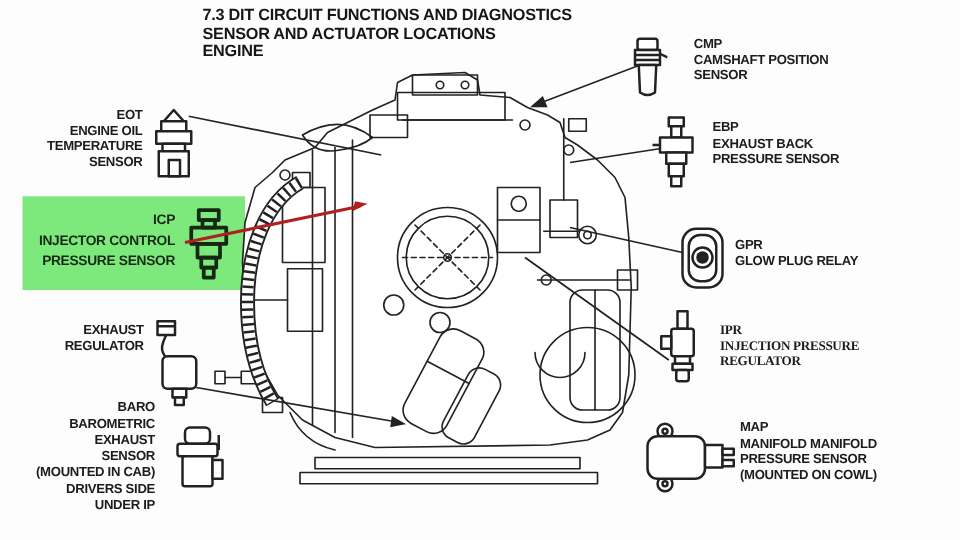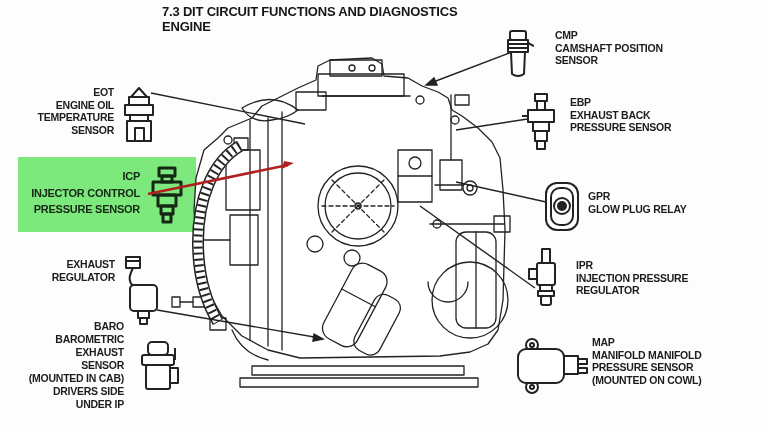--- a/index.html
+++ b/index.html
@@ -137,20 +137,21 @@
     </g>
 
     <g>
       <line x1="148" y1="194" x2="288" y2="165" stroke="#b02020" stroke-width="2.6"></line>
       <polygon points="294,163 284,161 282,169" fill="#b02020"></polygon>
     </g>
   </svg>
 
   <div class="title">
     <div>7.3 DIT CIRCUIT FUNCTIONS AND DIAGNOSTICS</div>
+    <div>SENSOR AND ACTUATOR LOCATIONS</div>
     <div>ENGINE</div>
   </div>
 
   <div class="lbl" style="left:555px;top:29px;">
     <div>CMP</div>
     <div>CAMSHAFT POSITION</div>
     <div>SENSOR</div>
   </div>
   <svg class="icon" style="left:502px;top:29px;" width="32" height="52" viewBox="0 0 32 52">
     <g stroke="#222" stroke-width="2" fill="#fff" stroke-linejoin="round">
@@ -186,21 +187,21 @@
   </div>
   <svg class="icon" style="left:543px;top:181px;" width="40" height="52" viewBox="0 0 40 52">
     <g stroke="#222" stroke-width="2" fill="#fff" stroke-linejoin="round">
       <rect x="3" y="2" width="32" height="47" rx="11"></rect>
       <rect x="8" y="7" width="22" height="37" rx="9"></rect>
       <circle cx="19" cy="25" r="8"></circle>
       <circle cx="19" cy="25" r="4" fill="#222"></circle>
     </g>
   </svg>
 
-  <div class="lbl" style="left:576px;top:259px;">
+  <div class="lbl" style="left:576px;top:259px;font-family:Liberation Serif, serif;">
     <div>IPR</div>
     <div>INJECTION PRESSURE</div>
     <div>REGULATOR</div>
   </div>
   <svg class="icon" style="left:527px;top:247px;" width="38" height="62" viewBox="0 0 38 62">
     <g stroke="#222" stroke-width="2" fill="#fff" stroke-linejoin="round">
       <rect x="15" y="2" width="8" height="14"></rect>
       <rect x="10" y="16" width="18" height="22" rx="2"></rect>
       <rect x="2" y="22" width="8" height="10"></rect>
       <rect x="13" y="38" width="12" height="6"></rect>

